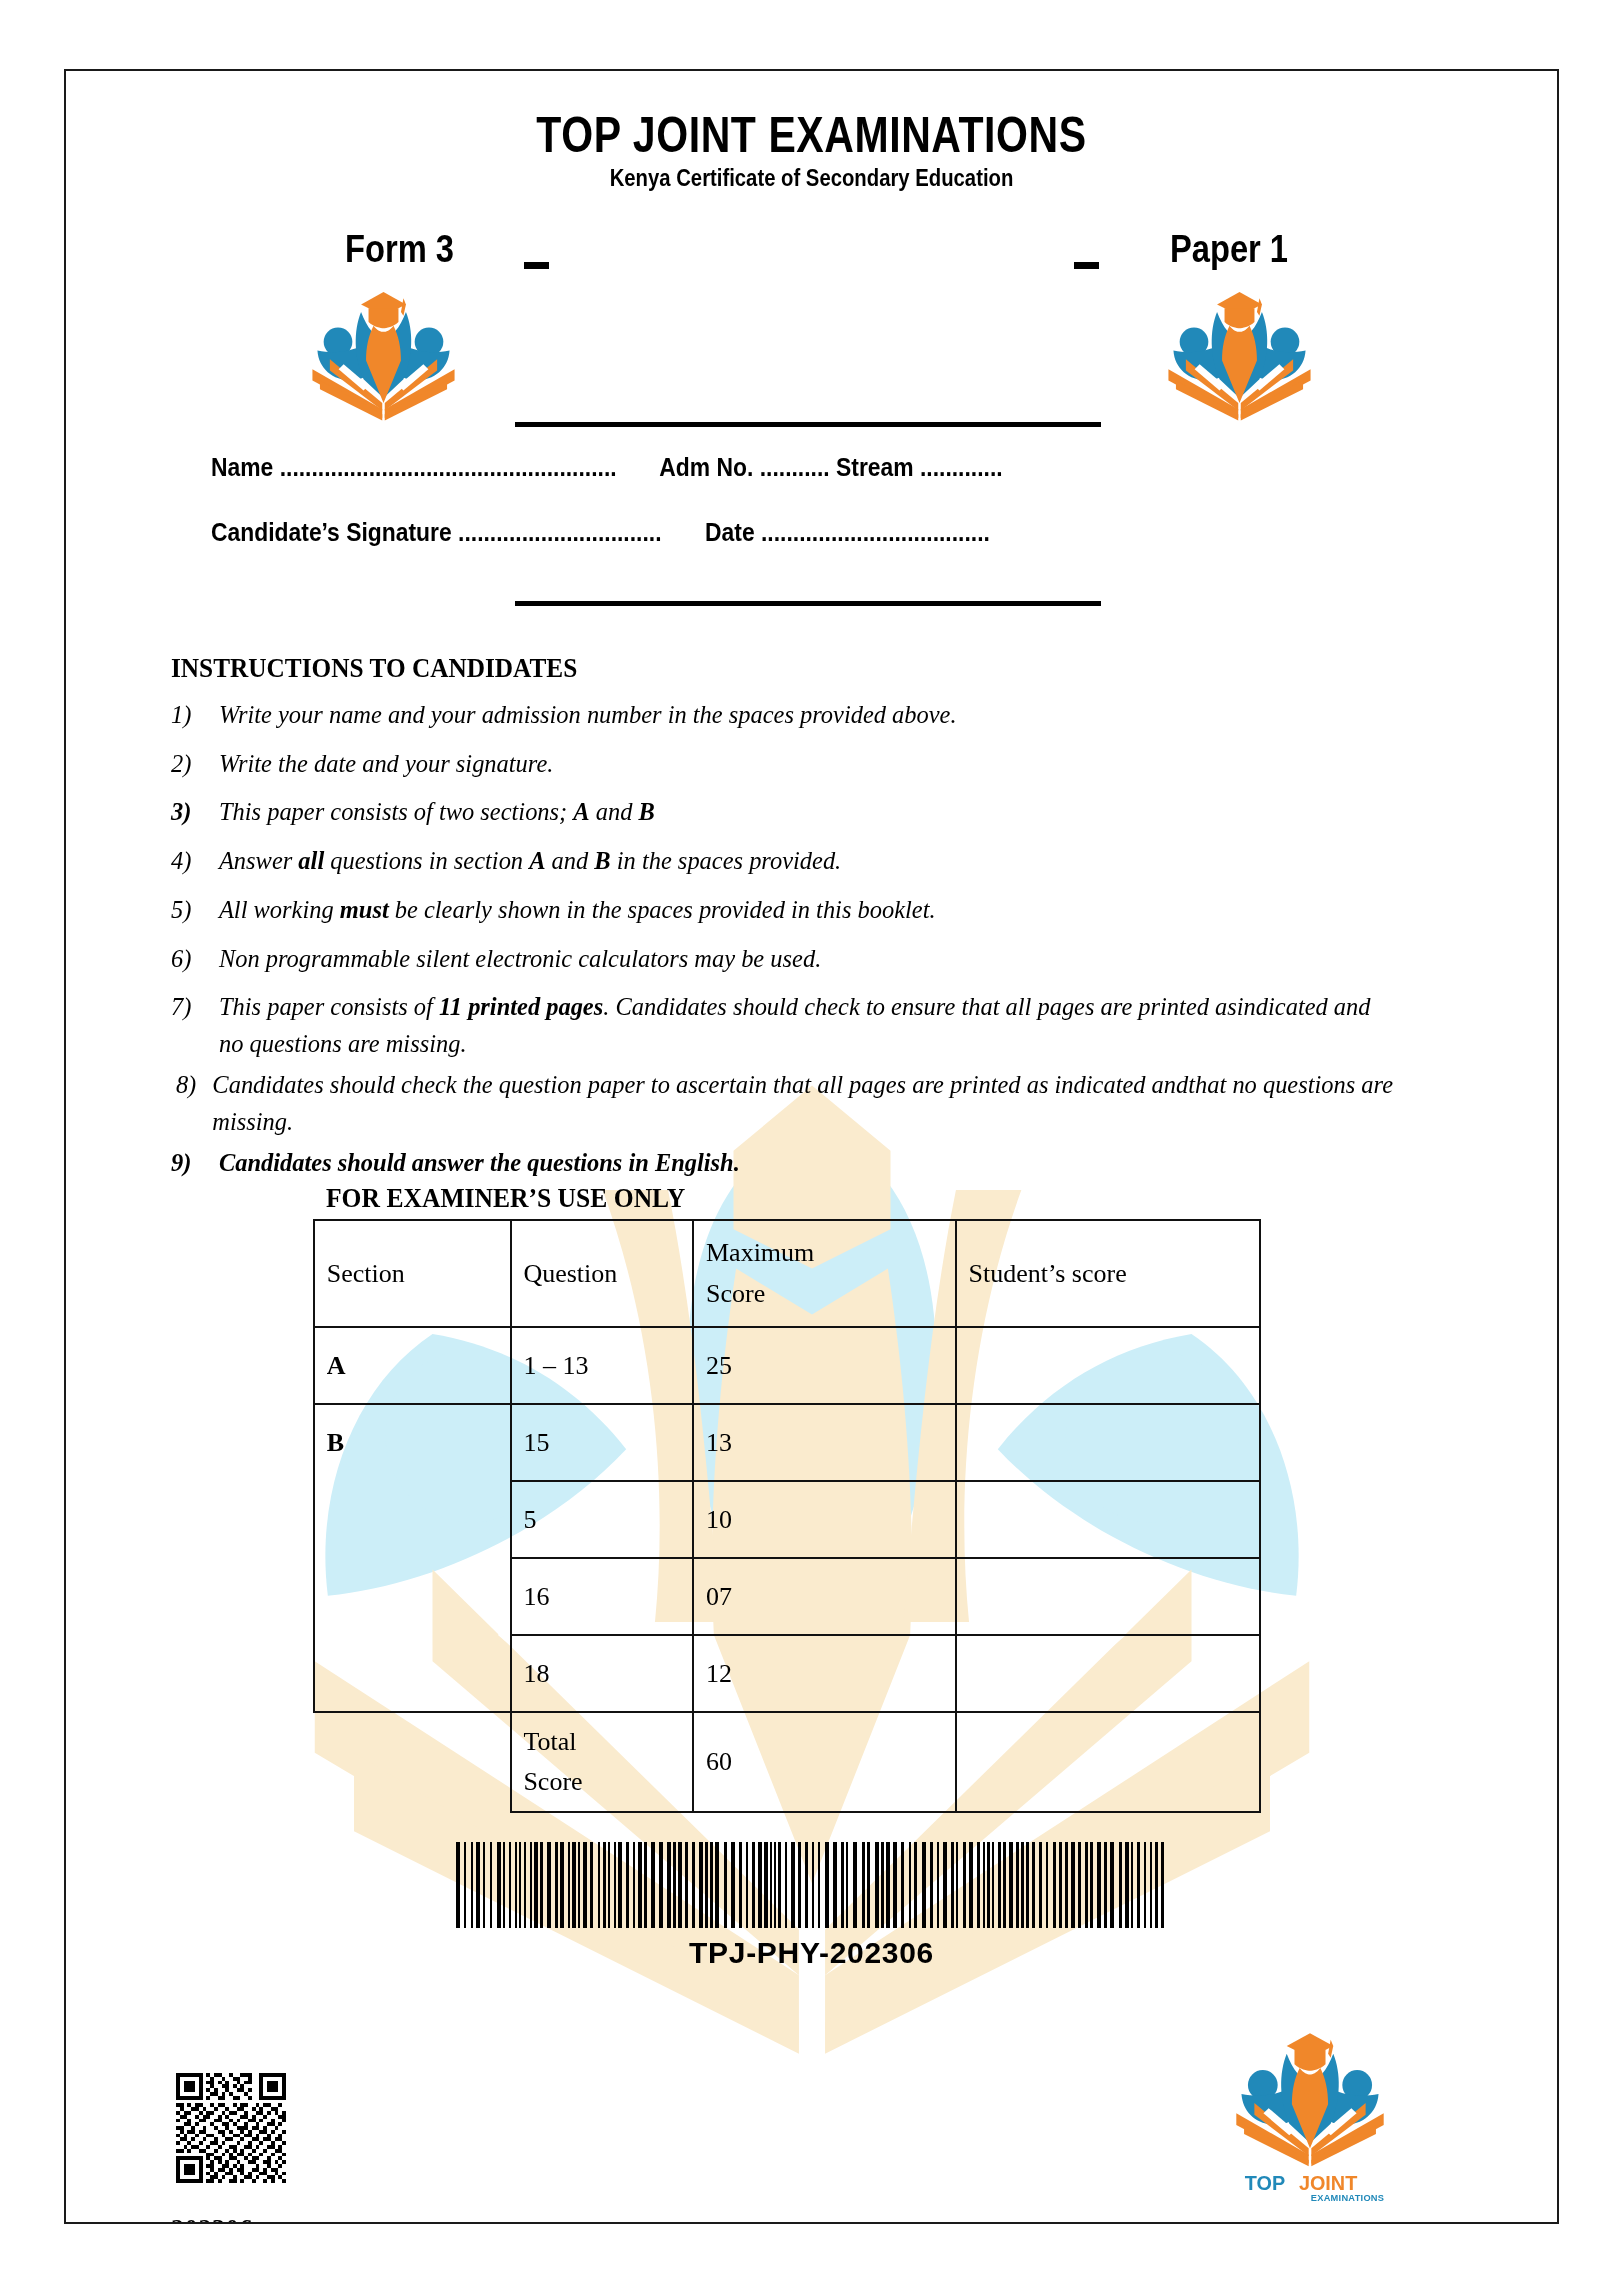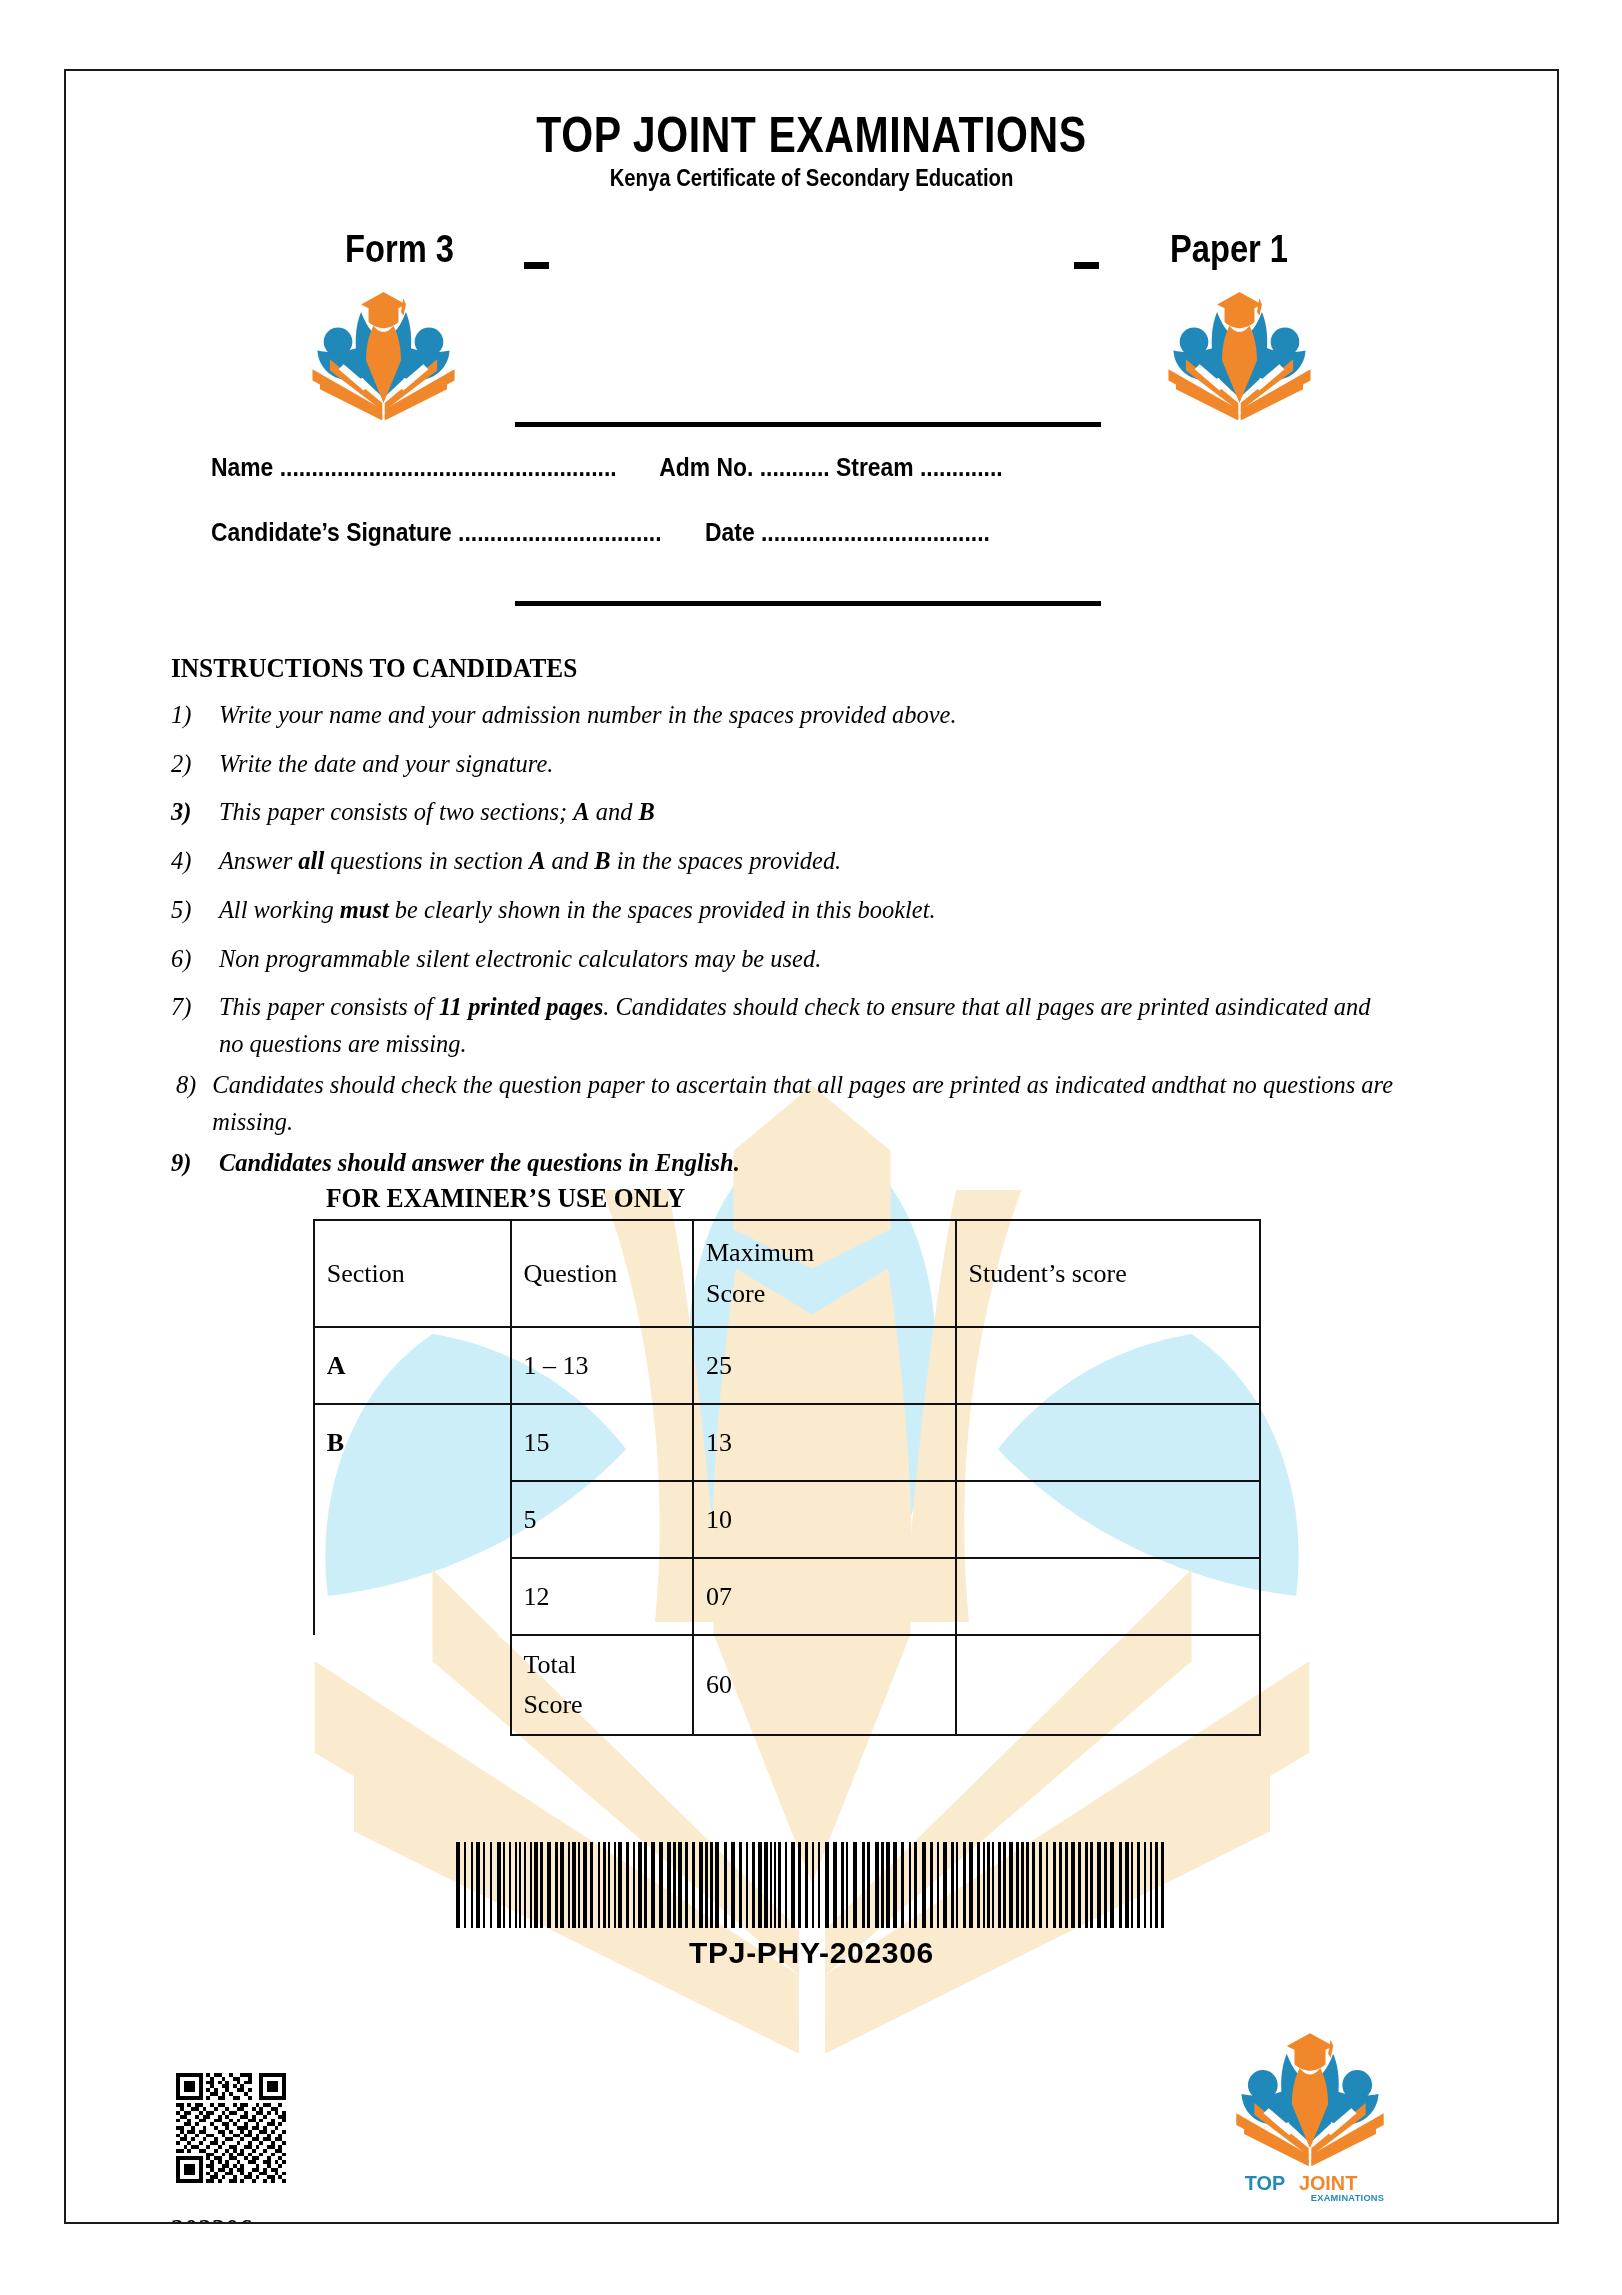--- a/index.html
+++ b/index.html
@@ -532,26 +532,32 @@
 
           <tr class="body-row">
             <td class="col-sec sec-b-mid"></td>
             <td class="col-q">5</td>
             <td class="col-max">10</td>
             <td class="col-stu"></td>
           </tr>
 
           <tr class="body-row">
             <td class="col-sec sec-b-mid"></td>
-            <td class="col-q">12</td>
+            <td class="col-q">16</td>
             <td class="col-max">07</td>
             <td class="col-stu"></td>
           </tr>
 
 
+          <tr class="body-row">
+            <td class="col-sec sec-b-end"></td>
+            <td class="col-q">18</td>
+            <td class="col-max">12</td>
+            <td class="col-stu"></td>
+          </tr>
 
           <tr class="total-row">
             <td class="col-sec sec-empty-total"></td>
             <td class="col-q total-label">
               <div>Total</div>
               <div>Score</div>
             </td>
             <td class="col-max">60</td>
             <td class="col-stu"></td>
           </tr>

